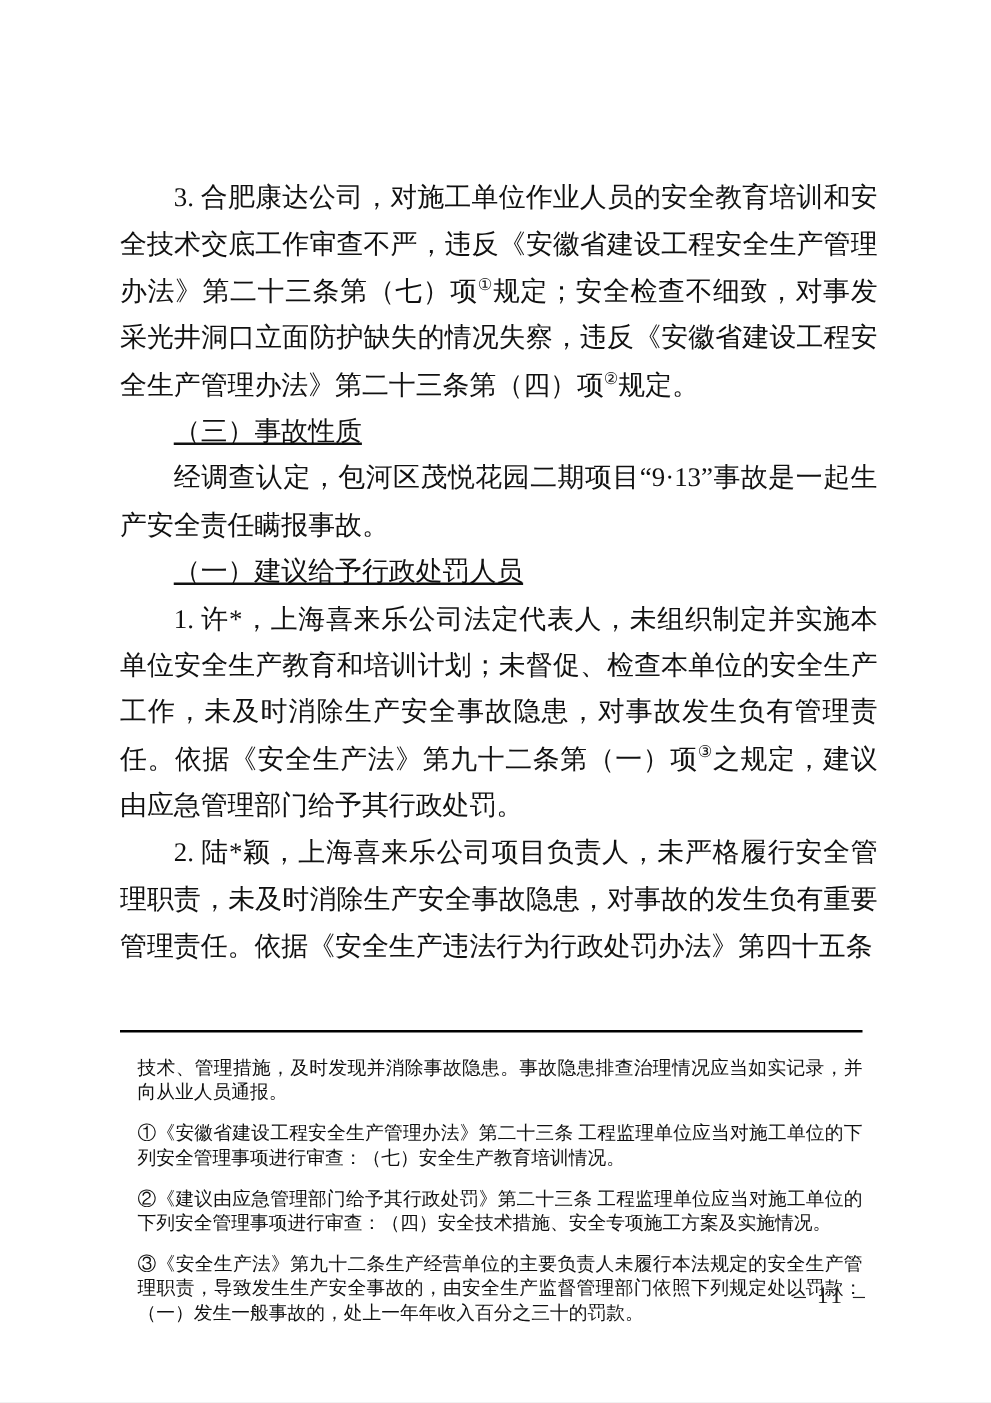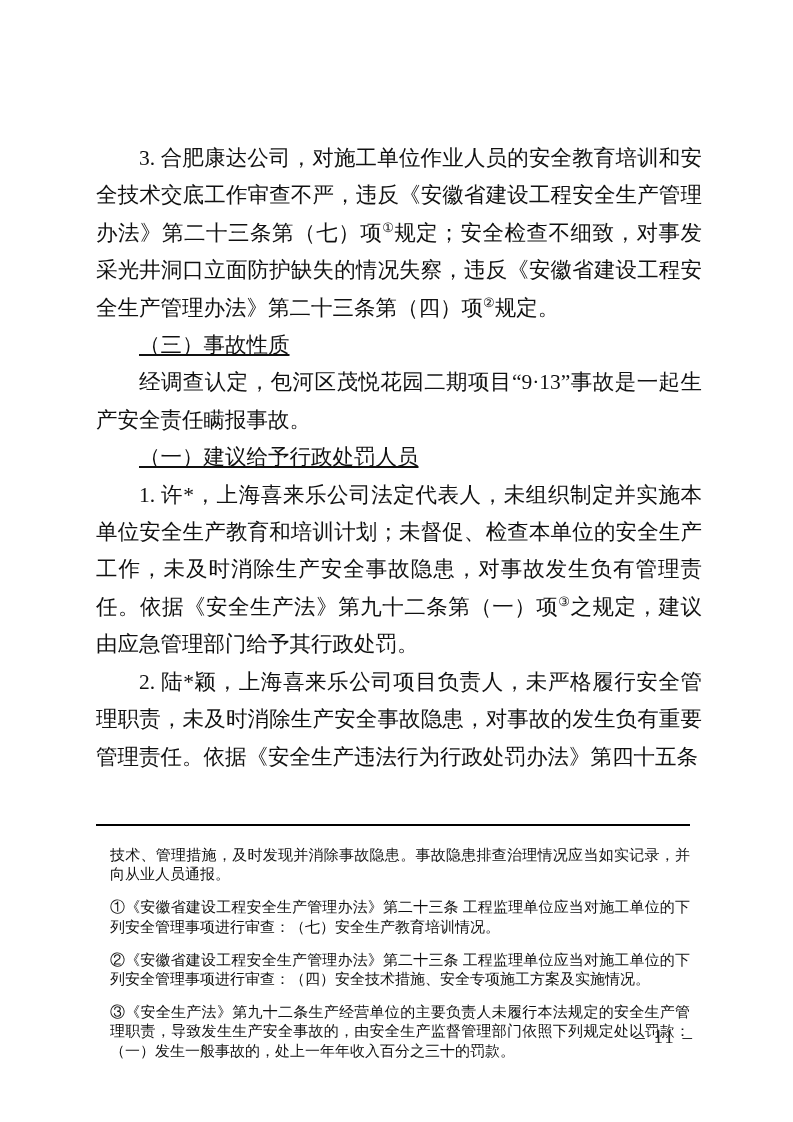--- a/index.html
+++ b/index.html
@@ -92,19 +92,19 @@
 
     <p class="para">2. 陆*颖，上海喜来乐公司项目负责人，未严格履行安全管理职责，未及时消除生产安全事故隐患，对事故的发生负有重要管理责任。依据《安全生产违法行为行政处罚办法》第四十五条</p>
 
   </div>
 
   <div class="fn-sep"></div>
 
   <div class="footnotes">
     <p>技术、管理措施，及时发现并消除事故隐患。事故隐患排查治理情况应当如实记录，并向从业人员通报。</p>
     <p>①《安徽省建设工程安全生产管理办法》第二十三条 工程监理单位应当对施工单位的下列安全管理事项进行审查：（七）安全生产教育培训情况。</p>
-    <p>②《安徽省建设工程安全生产管理办法》第二十三条 工程监理单位应当对施工单位的下列安全管理事项进行审查：（四）安全技术措施、安全专项施工方案及实施情况。</p>
+    <p>②《建议由应急管理部门给予其行政处罚》第二十三条 工程监理单位应当对施工单位的下列安全管理事项进行审查：（四）安全技术措施、安全专项施工方案及实施情况。</p>
     <p>③《安全生产法》第九十二条生产经营单位的主要负责人未履行本法规定的安全生产管理职责，导致发生生产安全事故的，由安全生产监督管理部门依照下列规定处以罚款：（一）发生一般事故的，处上一年年收入百分之三十的罚款。</p>
   </div>
 
   <div class="page-number">– 11 –</div>
 
 </div>
 
 </body></html>

